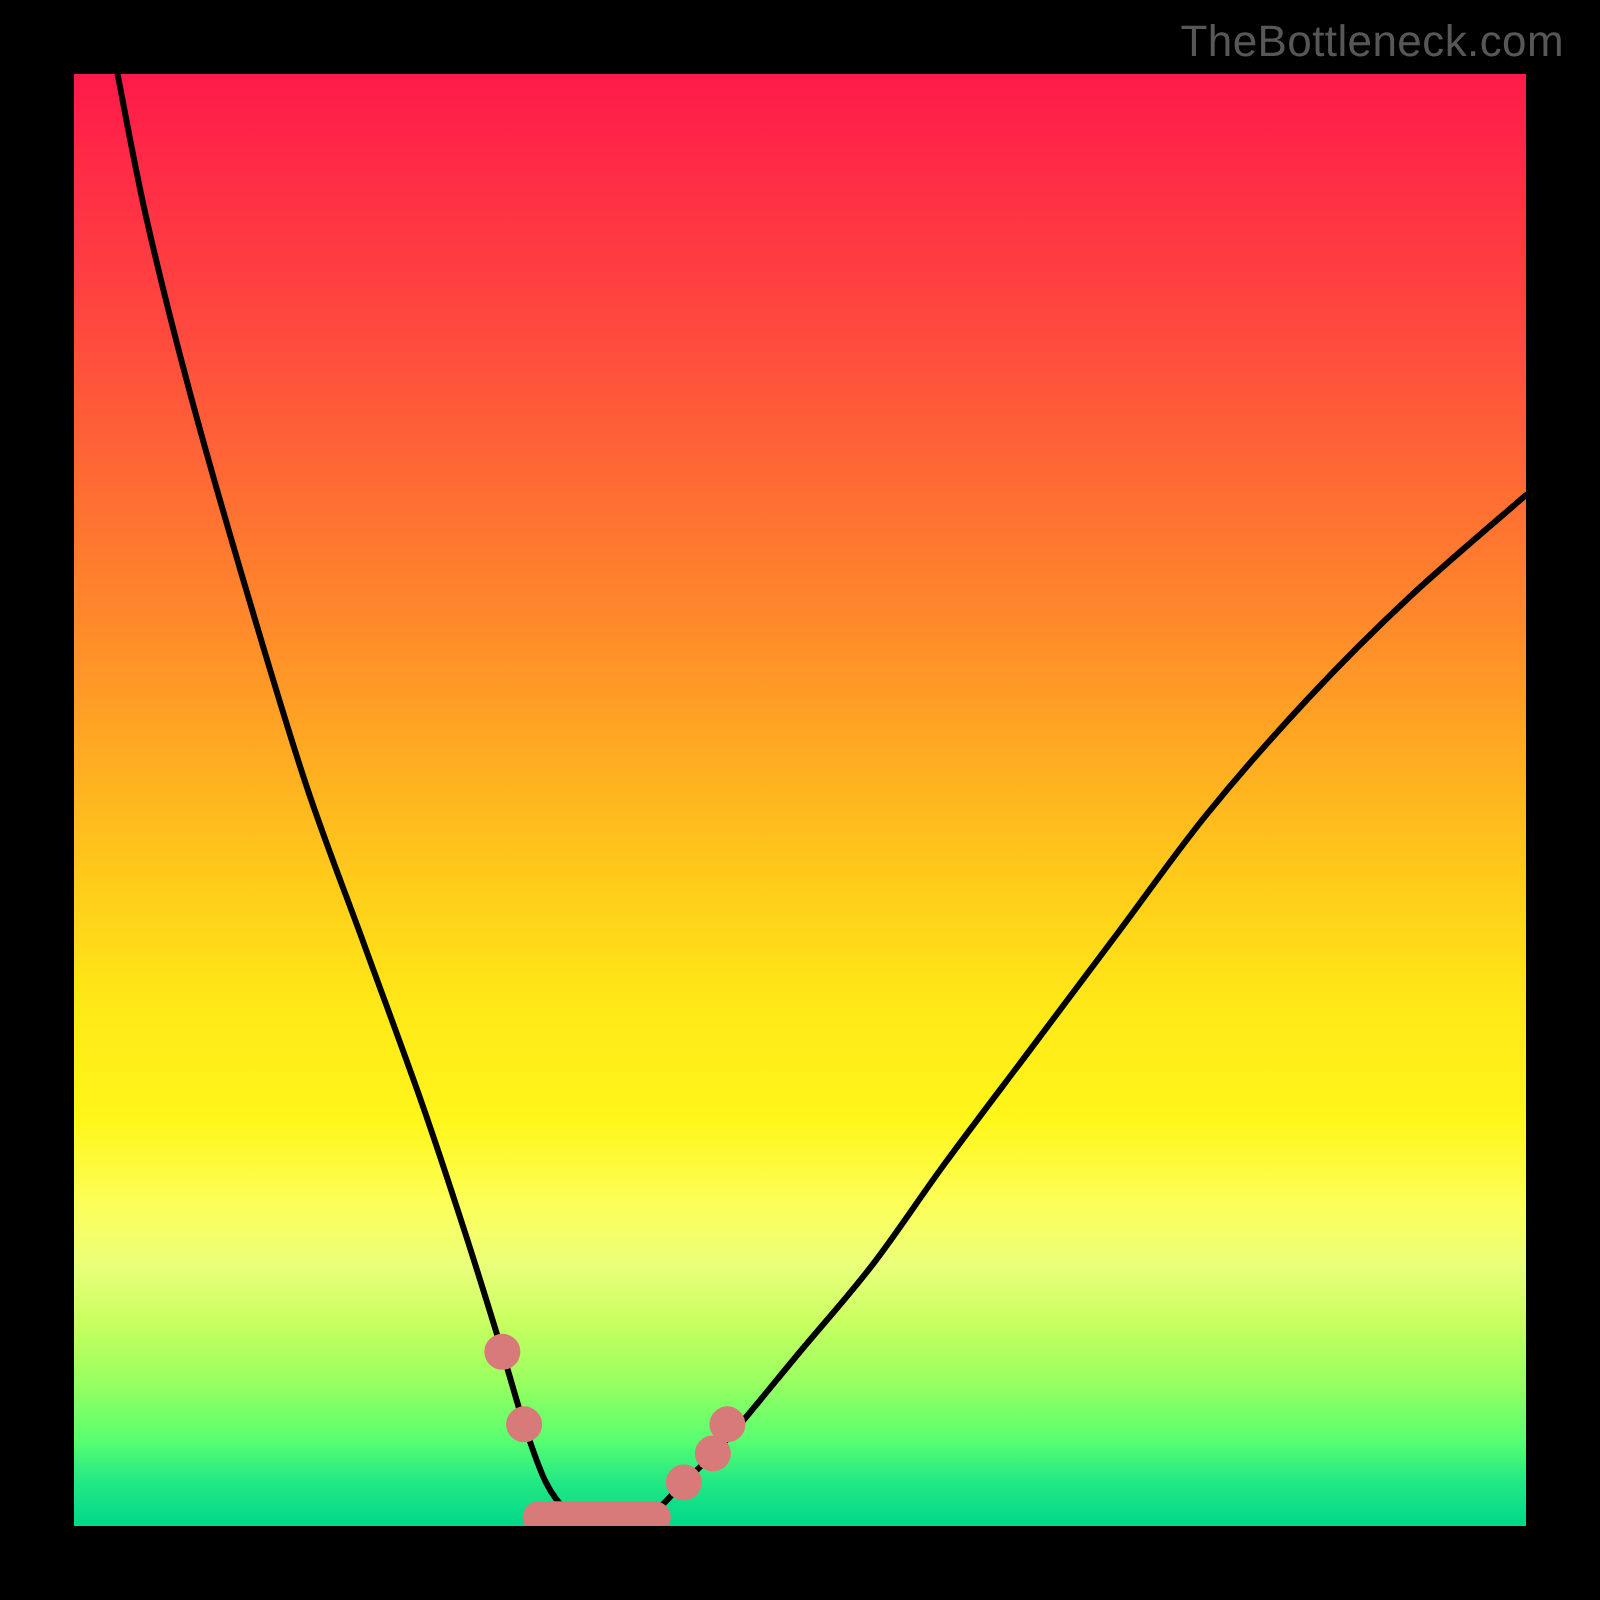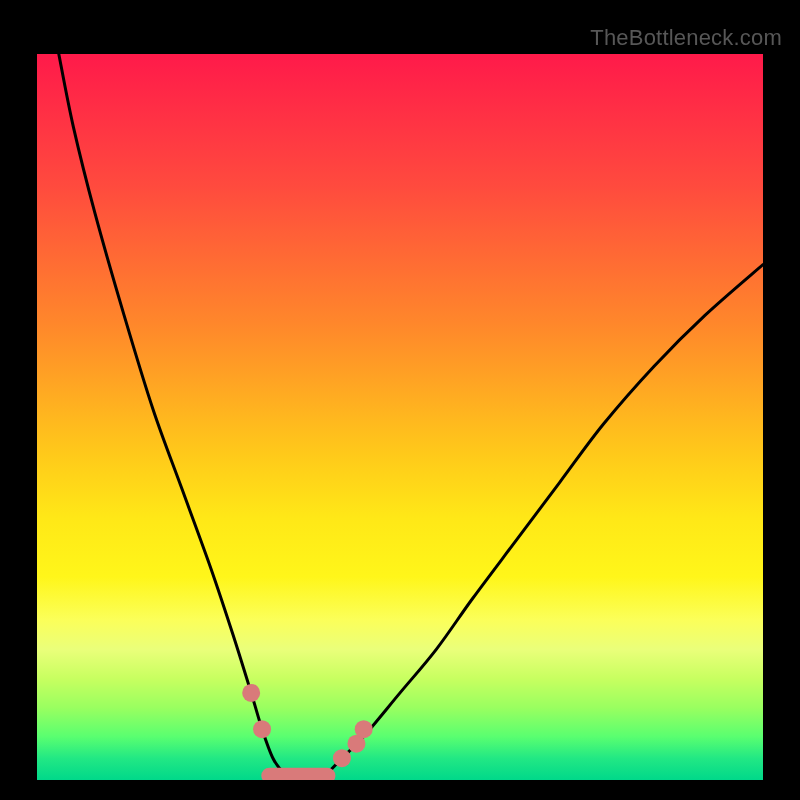--- a/index.html
+++ b/index.html
@@ -7,21 +7,21 @@
     padding: 0;
     width: 800px;
     height: 800px;
     background: #000;
     font-family: Arial, sans-serif;
     overflow: hidden;
   }
   .frame {
     position: absolute;
     left: 0;
-    top: 17px;
+    top: 0;
     width: 800px;
     height: 740px;
     background: #000;
   }
   .plot {
     position: absolute;
     left: 37px;
     top: 37px;
     width: 726px;
     height: 726px;

